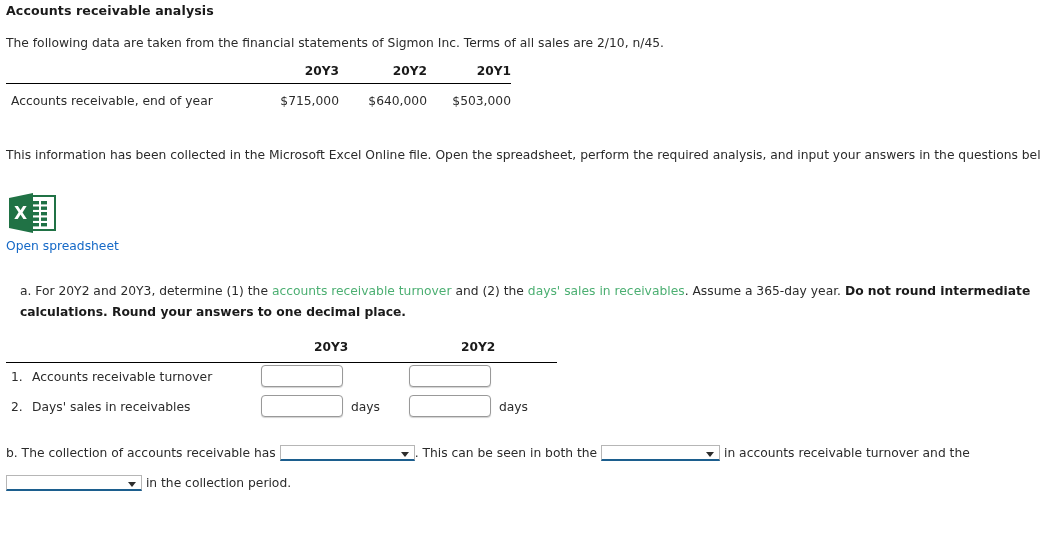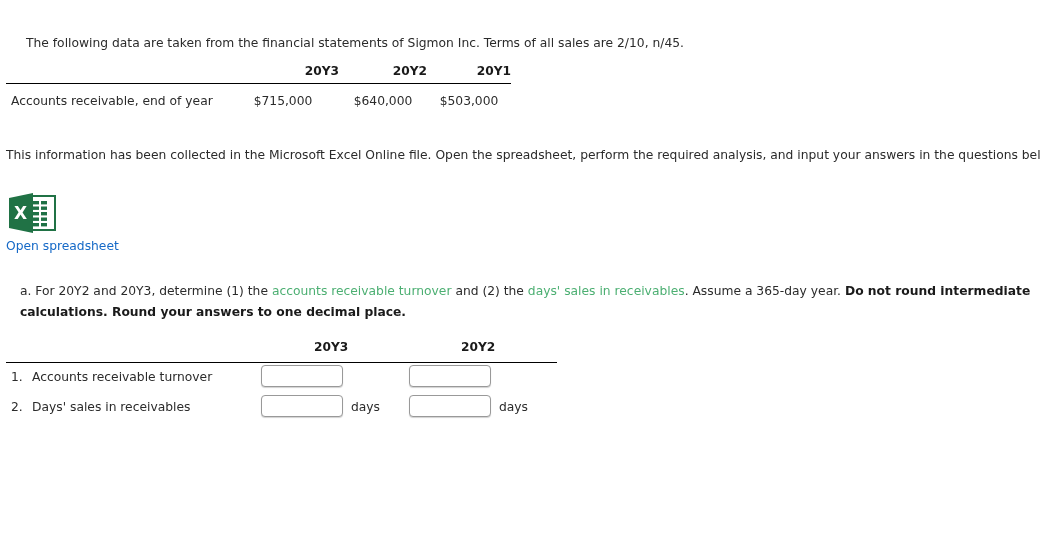--- a/index.html
+++ b/index.html
@@ -30,21 +30,20 @@
     color: #1a1a1a;
     letter-spacing: 0.1px;
   }
   .intro {
     position: absolute;
     left: 6px;
     top: 36px;
     font-size: 12.3px;
     color: #2b2b2b;
     white-space: nowrap;
-    margin-left: 20px;
   }
   
   .data-table {
     position: absolute;
     left: 6px;
     top: 62px;
     width: 505px;
     border-collapse: collapse;
     font-size: 12.3px;
   }
@@ -54,21 +53,21 @@
     padding: 2px 0 5px 0;
     color: #1a1a1a;
     font-size: 12.2px;
   }
   .data-table thead tr {
     border-bottom: 1.6px solid #000000;
   }
   .data-table td {
     padding: 10px 0 10px 0;
     color: #2b2b2b;
-    text-align: center;
+    text-align: right;
   }
   .data-table .lbl {
     text-align: left;
     padding-left: 5px;
   }
   .data-table .c1 { width: 112px; }
   .data-table .c2 { width: 88px; }
   .data-table .c3 { width: 84px; }
   
   .collected {
@@ -201,20 +200,21 @@
   .qb .line2 {
     display: block;
     margin-top: 7px;
   }
 </style>
 </head>
 <body>
 
 <div class="page">
 
+  <div class="title">Accounts receivable analysis</div>
 
   <div class="intro">The following data are taken from the financial statements of Sigmon Inc. Terms of all sales are 2/10, n/45.</div>
 
   <table class="data-table">
     <thead>
       <tr>
         <th class="lbl"></th>
         <th class="c1">20Y3</th>
         <th class="c2">20Y2</th>
         <th class="c3">20Y1</th>
@@ -276,14 +276,17 @@
     <div class="ans-row">
       <span class="num">2.</span>
       <span class="txt">Days' sales in receivables</span>
       <input class="answer-box box1" type="text" value="" style="">
       <input class="answer-box box2" type="text" value="" style="">
       <span class="u1">days</span>
       <span class="u2">days</span>
     </div>
   </div>
 
+  <div class="qb">
+    <span>b. The collection of accounts receivable has </span><span class="ddl w1"></span><span>. This can be seen in both the </span><span class="ddl w2"></span><span> in accounts receivable turnover and the </span><span class="line2"><span class="ddl w3"></span><span> in the collection period.</span></span>
+  </div>
 
 </div>
 
 </body></html>

